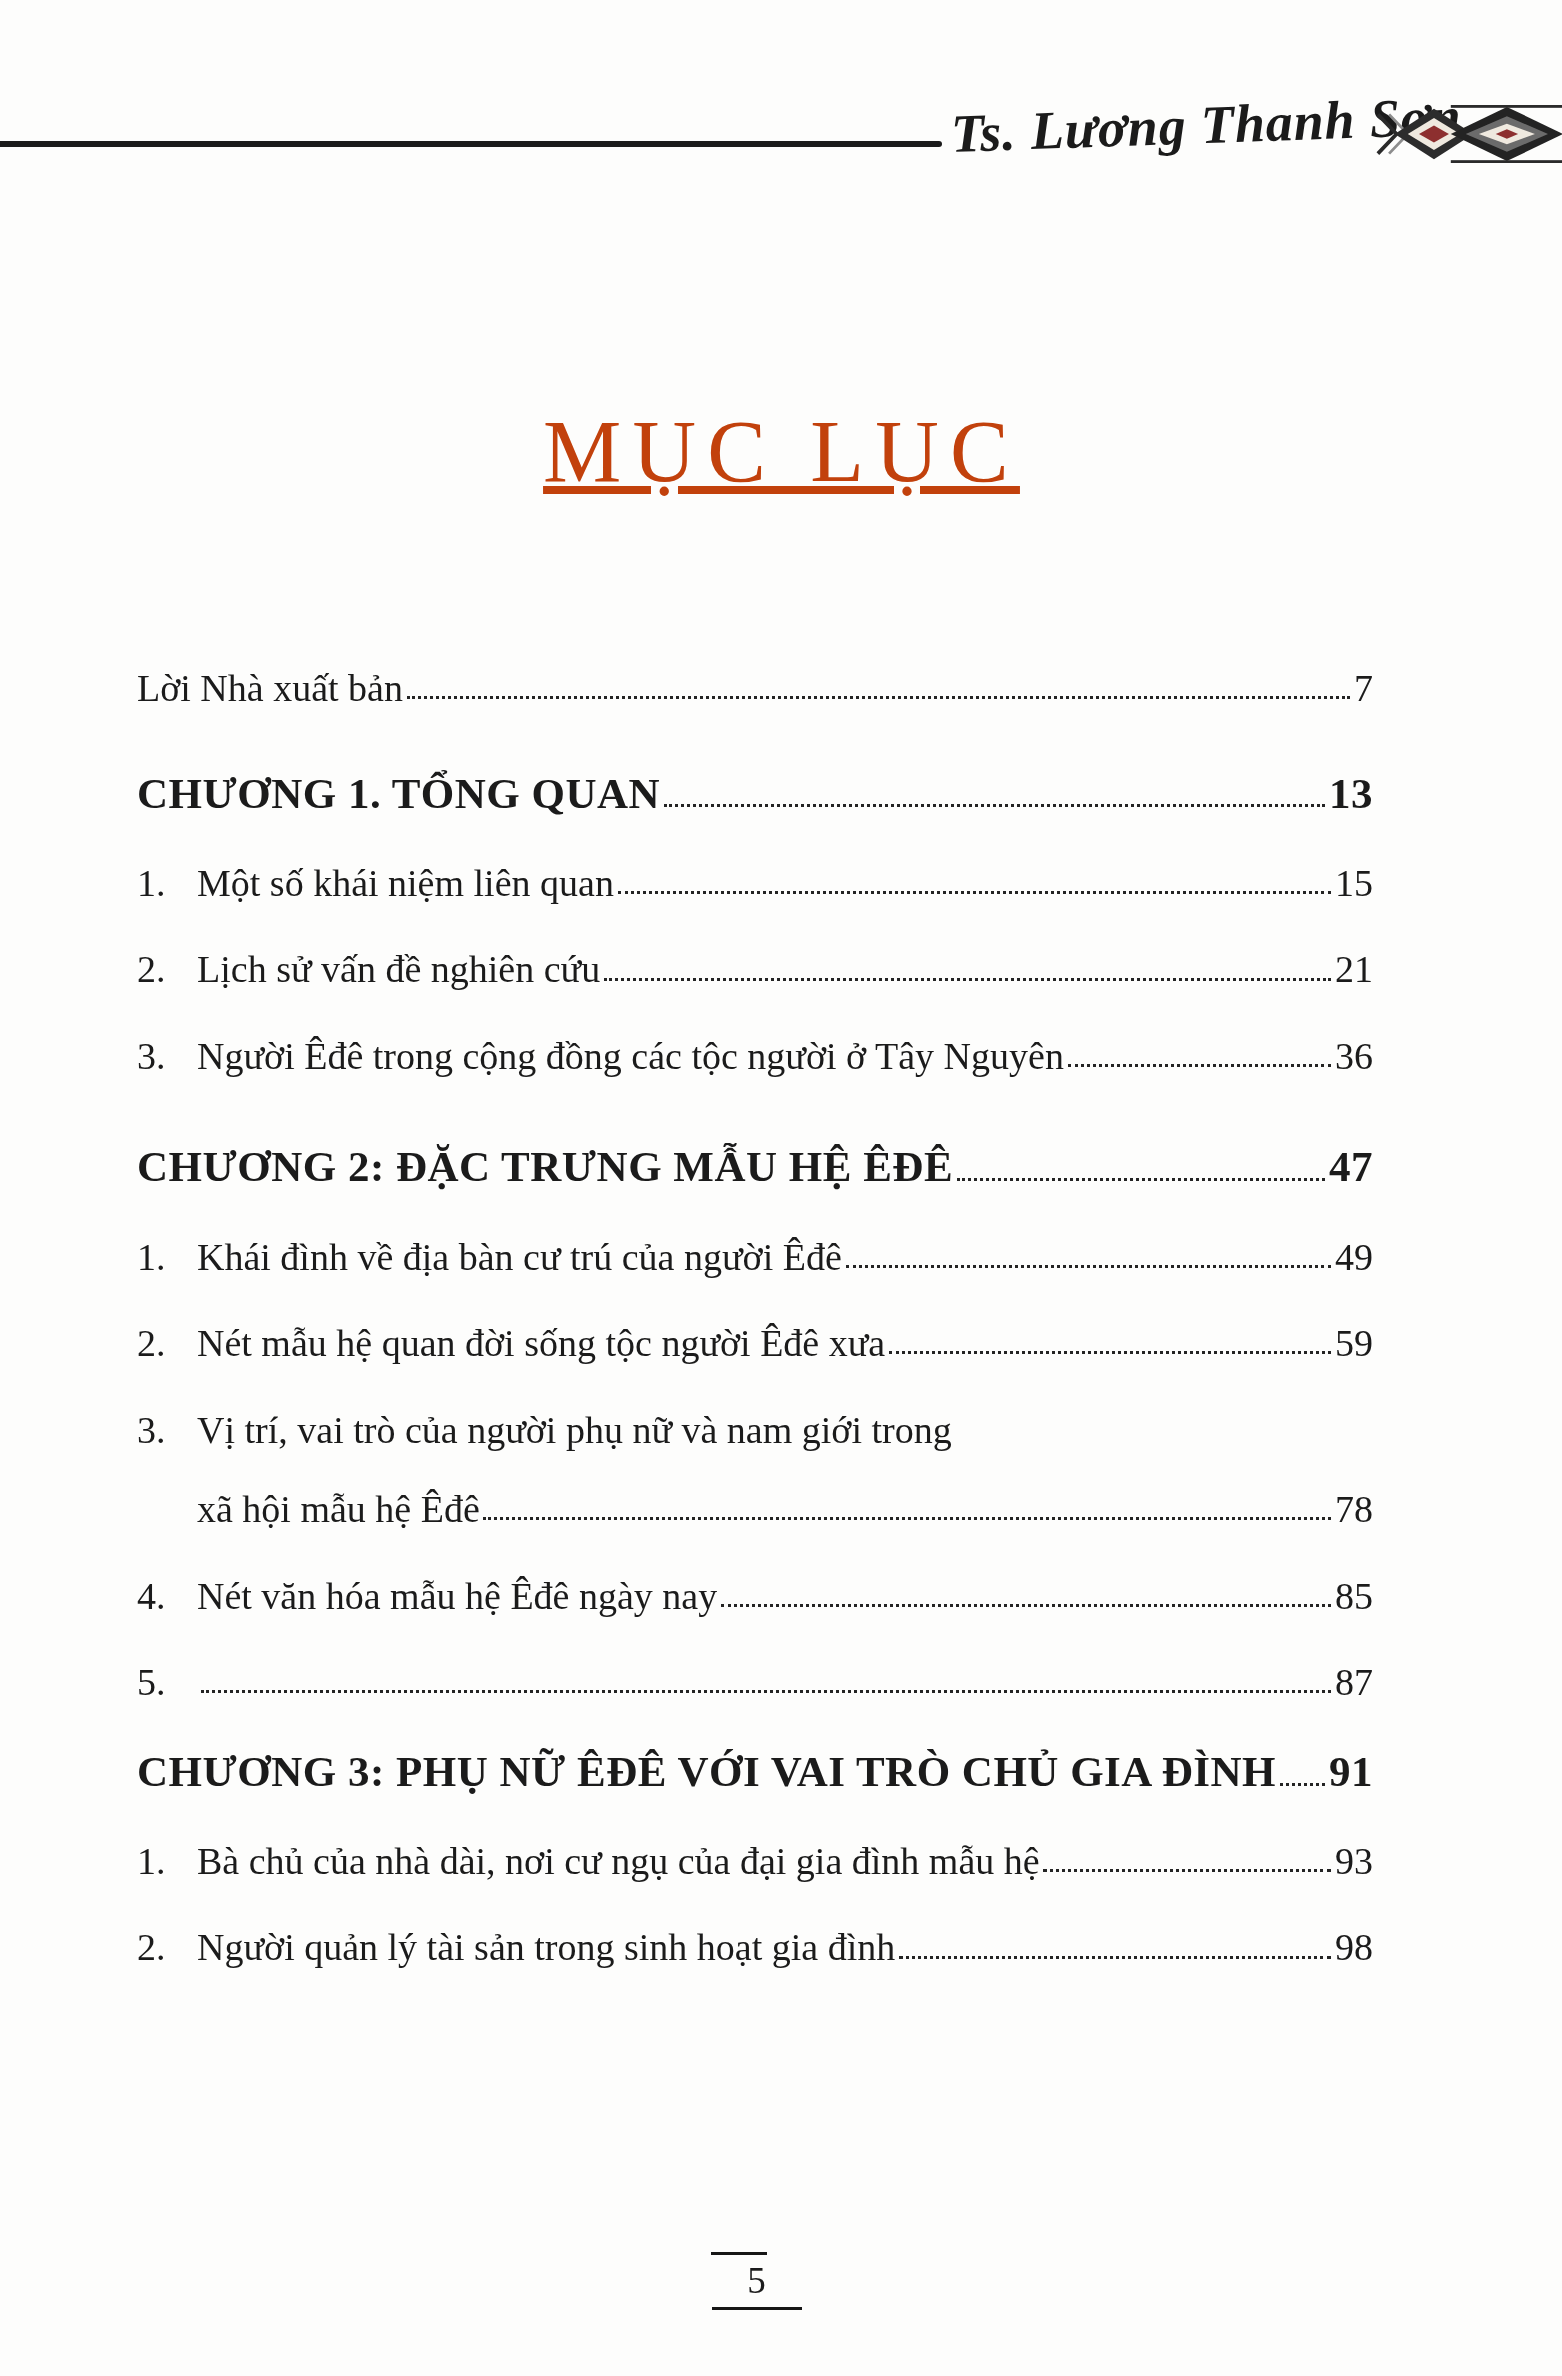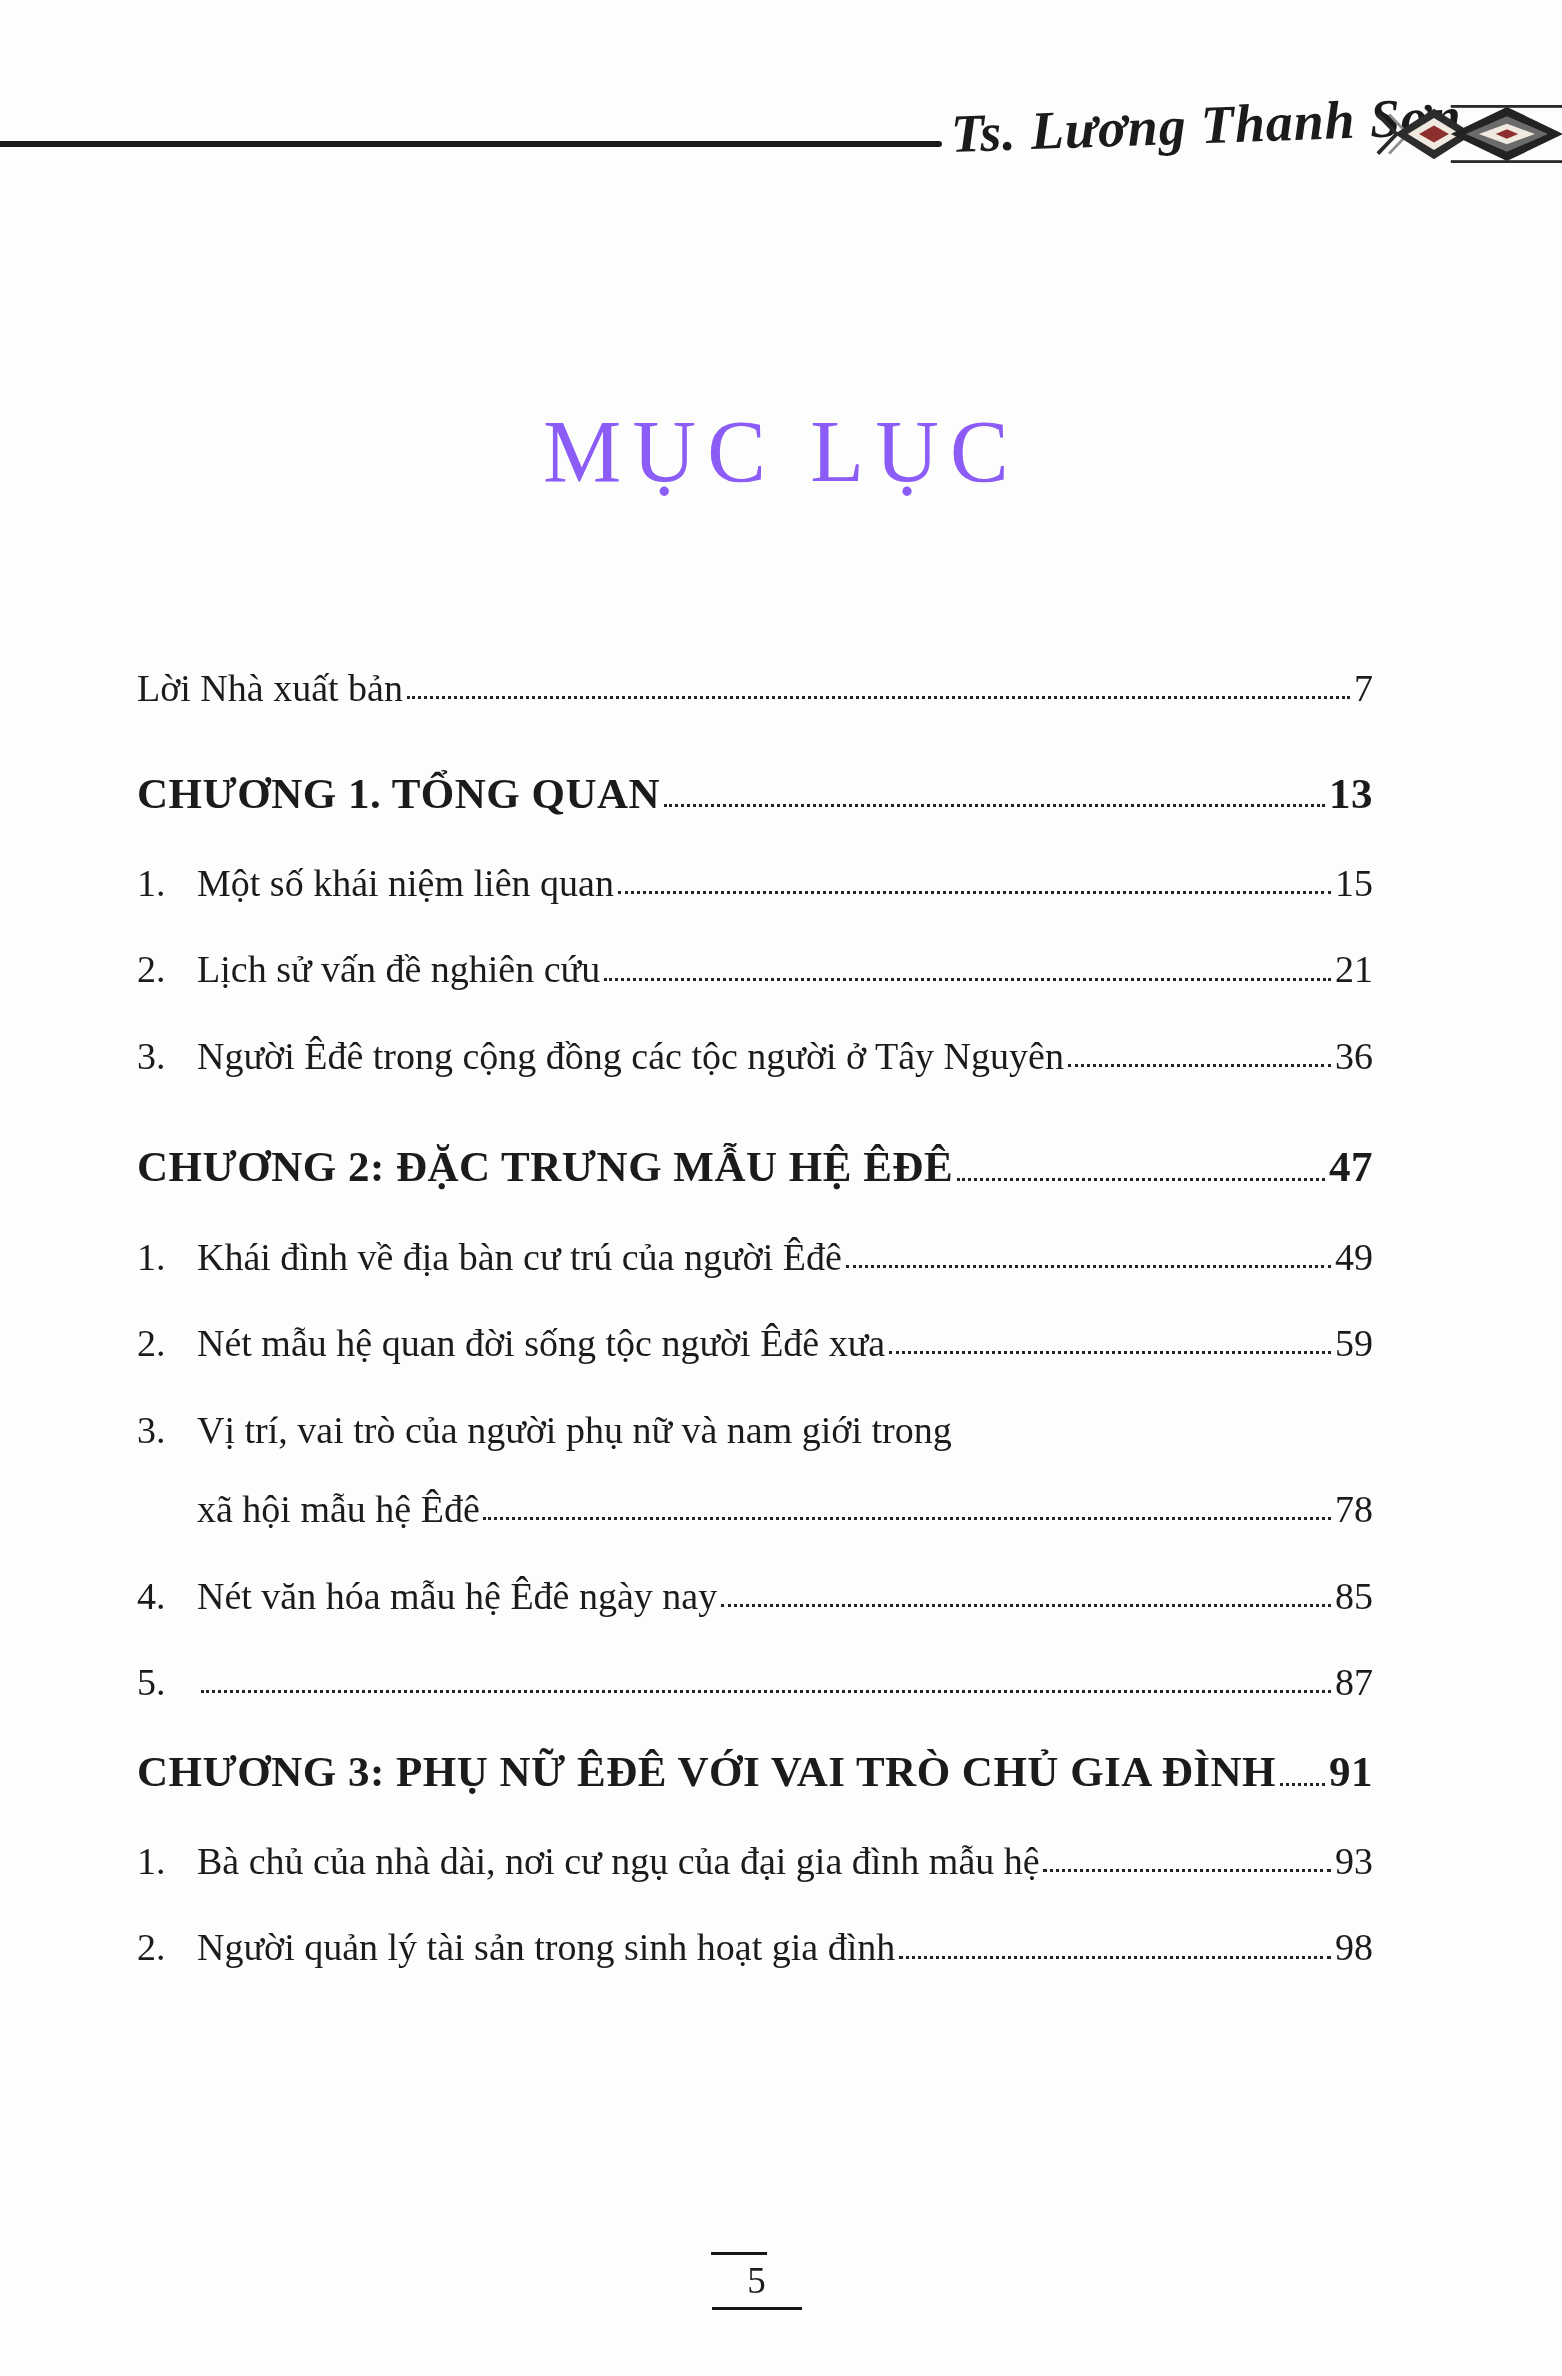--- a/index.html
+++ b/index.html
@@ -35,21 +35,22 @@
     position:absolute;top:105px;right:0;
     width:187px;height:58px;
   }
 
   
   .page-title{
     position:absolute;top:401px;left:0;right:0;
     text-align:center;
     font-size:88px;font-weight:400;
     letter-spacing:11.2px;
-    color:#8b5cf6;
+    color:#c2410c;
+    text-decoration:underline;
   }
 
   
   .toc{
     position:absolute;top:667px;left:137px;right:190px;
   }
   .row{
     display:flex;align-items:flex-end;
     font-size:38px;line-height:1.12;
     margin-bottom:44px;

